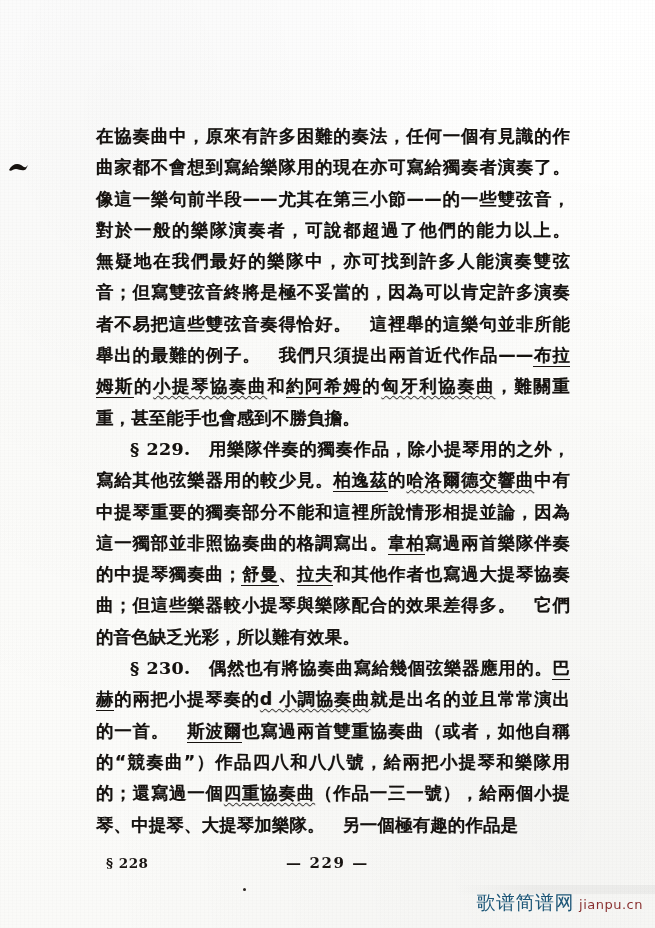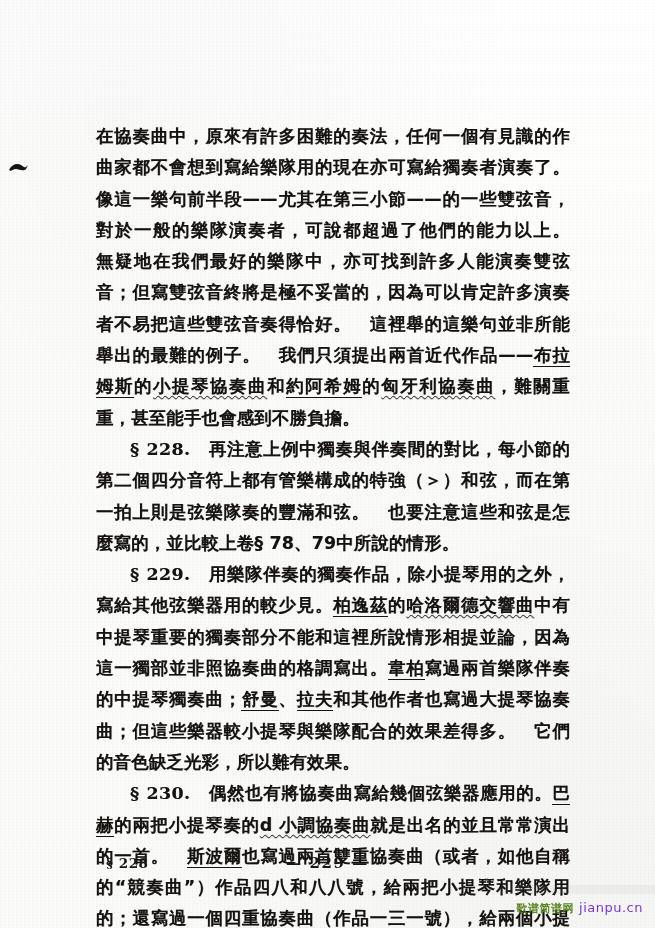--- a/index.html
+++ b/index.html
@@ -130,27 +130,26 @@
     right: 12px;
     bottom: 12px;
     display: flex;
     align-items: baseline;
     gap: 5px;
     font-size: 13px;
     letter-spacing: 0.5px;
     opacity: 0.92;
   }
   #watermark .wm-cn {
-    color: #4d7c0f;
+    color: #0c4a6e;
     font-family: "DejaVu Sans", "Liberation Sans", sans-serif;
-    font-size: 11px;
-    font-weight: bold;
+    font-size: 19px;
   }
   #watermark .wm-url {
-    color: #6d28d9;
+    color: #7f1d1d;
     font-family: "DejaVu Sans", "Liberation Sans", sans-serif;
     font-size: 13px;
   }
   
   #wm-band {
     position: absolute;
     right: 0;
     bottom: 34px;
     width: 200px;
     height: 9px;
@@ -166,21 +165,20 @@
   <div id="paper-texture"></div>
   <div id="scan-speckle"></div>
 
   <svg id="ink-smudge" viewBox="0 0 22 16">
     <path d="M1 10 C4 4, 9 3, 13 5 C15 6, 16 8, 18 7 L20 5 L18 9 C15 12, 11 9, 8 9 C5 9, 3 12, 1 10 Z" fill="#16120f"></path>
   </svg>
 
   <div id="text-block">
 
     <p class="para" id="p0"><span>在協奏曲中，原來有許多困難的奏法，任何一個有見識的作曲家都不會想到寫給樂隊用的現在亦可寫給獨奏者演奏了。像這一樂句前半段——尤其在第三小節——的一些雙弦音，對於一般的樂隊演奏者，可說都超過了他們的能力以上。　無疑地在我們最好的樂隊中，亦可找到許多人能演奏雙弦音；但寫雙弦音終將是極不妥當的，因為可以肯定許多演奏者不易把這些雙弦音奏得恰好。　這裡舉的這樂句並非所能舉出的最難的例子。　我們只須提出兩首近代作品——</span><span class="u-solid">布拉姆斯</span><span>的</span><span class="u-wavy">小提琴協奏曲</span><span>和</span><span class="u-solid">約阿希姆</span><span>的</span><span class="u-wavy">匈牙利協奏曲</span><span>，難關重重，甚至能手也會感到不勝負擔。</span></p>
-    <p class="para" id="p1"><span class="indent"></span><span><span class="sec">§ 228.</span><span>　再注意上例中獨奏與伴奏間的對比，每小節的第二個四分音符上都有管樂構成的特強（＞）和弦，而在第一拍上則是弦樂隊奏的豐滿和弦。　也要注意這些和弦是怎麼寫的，並比較上卷§ 78、79中所說的情形。</span></span></p>
     <p class="para" id="p2"><span class="indent"></span><span><span class="sec">§ 229.</span><span>　用樂隊伴奏的獨奏作品，除小提琴用的之外，寫給其他弦樂器用的較少見。</span></span><span class="u-solid">柏逸茲</span><span>的</span><span class="u-wavy">哈洛爾德交響曲</span><span>中有中提琴重要的獨奏部分不能和這裡所說情形相提並論，因為這一獨部並非照協奏曲的格調寫出。</span><span class="u-solid">韋柏</span><span>寫過兩首樂隊伴奏的中提琴獨奏曲；</span><span class="u-solid">舒曼</span><span>、</span><span class="u-solid">拉夫</span><span>和其他作者也寫過大提琴協奏曲；但這些樂器較小提琴與樂隊配合的效果差得多。　它們的音色缺乏光彩，所以難有效果。</span></p>
     <p class="para" id="p3"><span class="indent"></span><span><span class="sec">§ 230.</span><span>　偶然也有將協奏曲寫給幾個弦樂器應用的。</span></span><span class="u-solid">巴赫</span><span>的兩把小提琴奏的</span><span class="u-wavy">d 小調協奏曲</span><span>就是出名的並且常常演出的一首。　</span><span class="u-solid">斯波爾</span><span>也寫過兩首雙重協奏曲（或者，如他自稱的“競奏曲”）作品四八和八八號，給兩把小提琴和樂隊用的；還寫過一個</span><span class="u-wavy">四重協奏曲</span><span>（作品一三一號），給兩個小提琴、中提琴、大提琴加樂隊。　另一個極有趣的作品是</span></p>
 
   </div>
 
   <div id="footer-left">§ 228</div>
   <div id="footer-page">— 229 —</div>
   <div id="footer-dot"></div>
 
   <div id="wm-band"></div>

